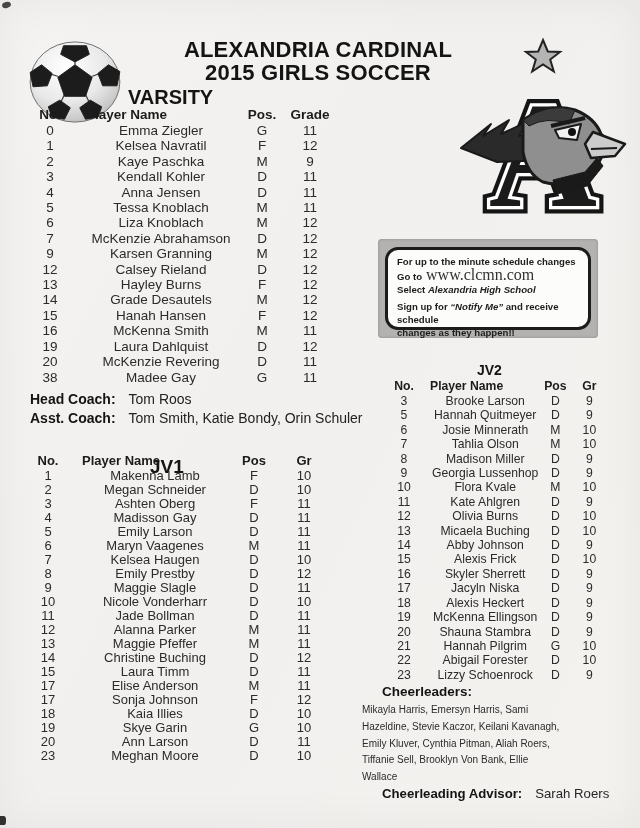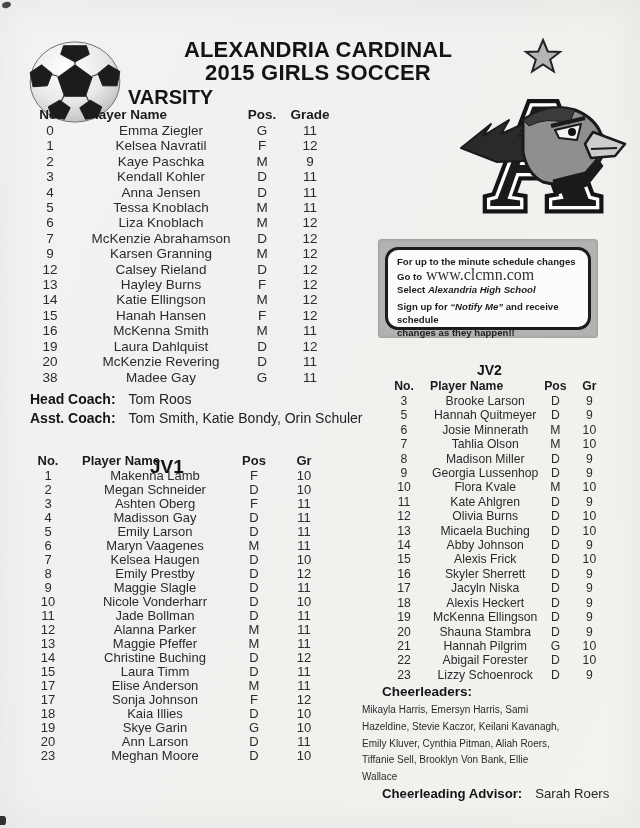--- a/index.html
+++ b/index.html
@@ -199,21 +199,21 @@
           <td>12</td>
         </tr>
         <tr>
           <td>13</td>
           <td>Hayley Burns</td>
           <td>F</td>
           <td>12</td>
         </tr>
         <tr>
           <td>14</td>
-          <td>Katie Ellingson</td>
+          <td>Grade Desautels</td>
           <td>M</td>
           <td>12</td>
         </tr>
         <tr>
           <td>15</td>
           <td>Hanah Hansen</td>
           <td>F</td>
           <td>12</td>
         </tr>
         <tr>

